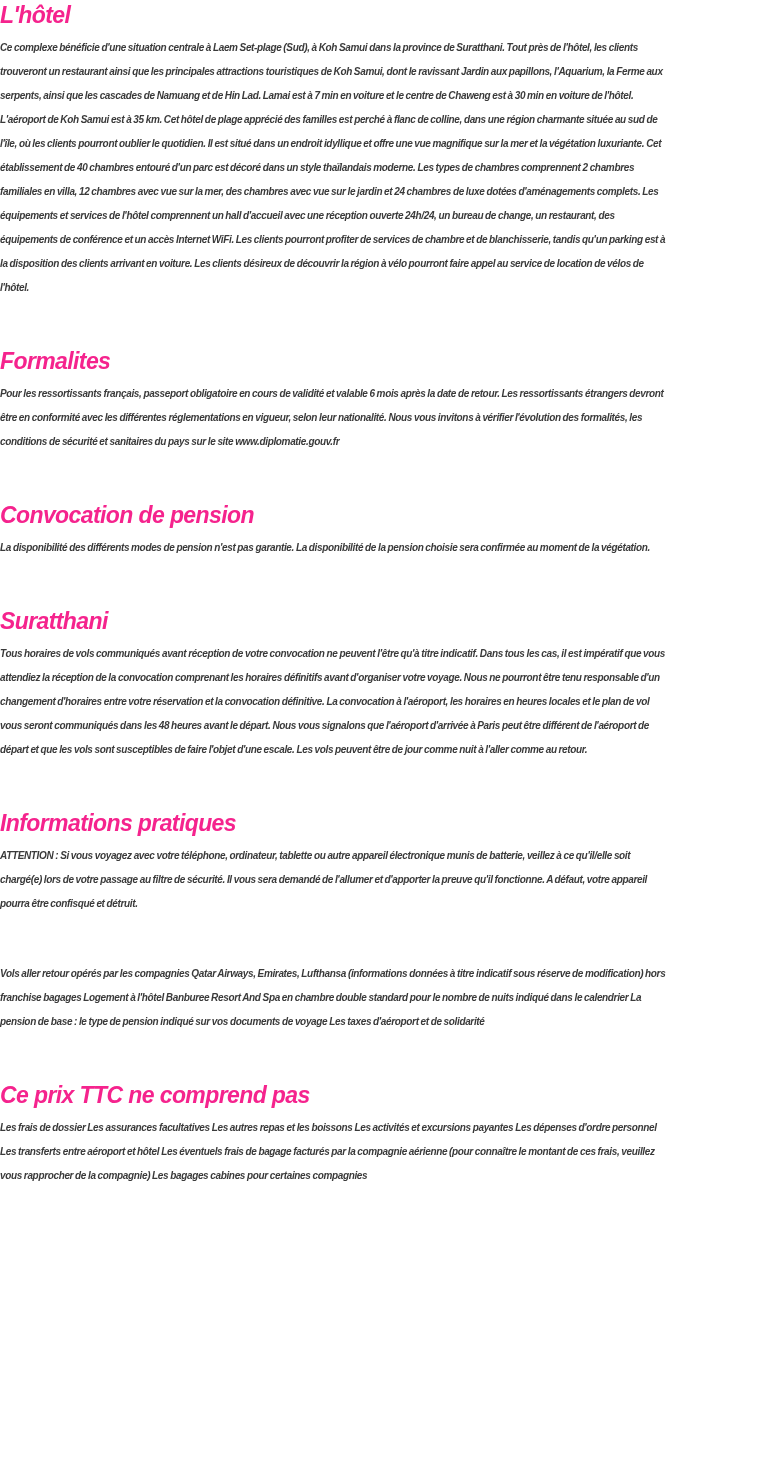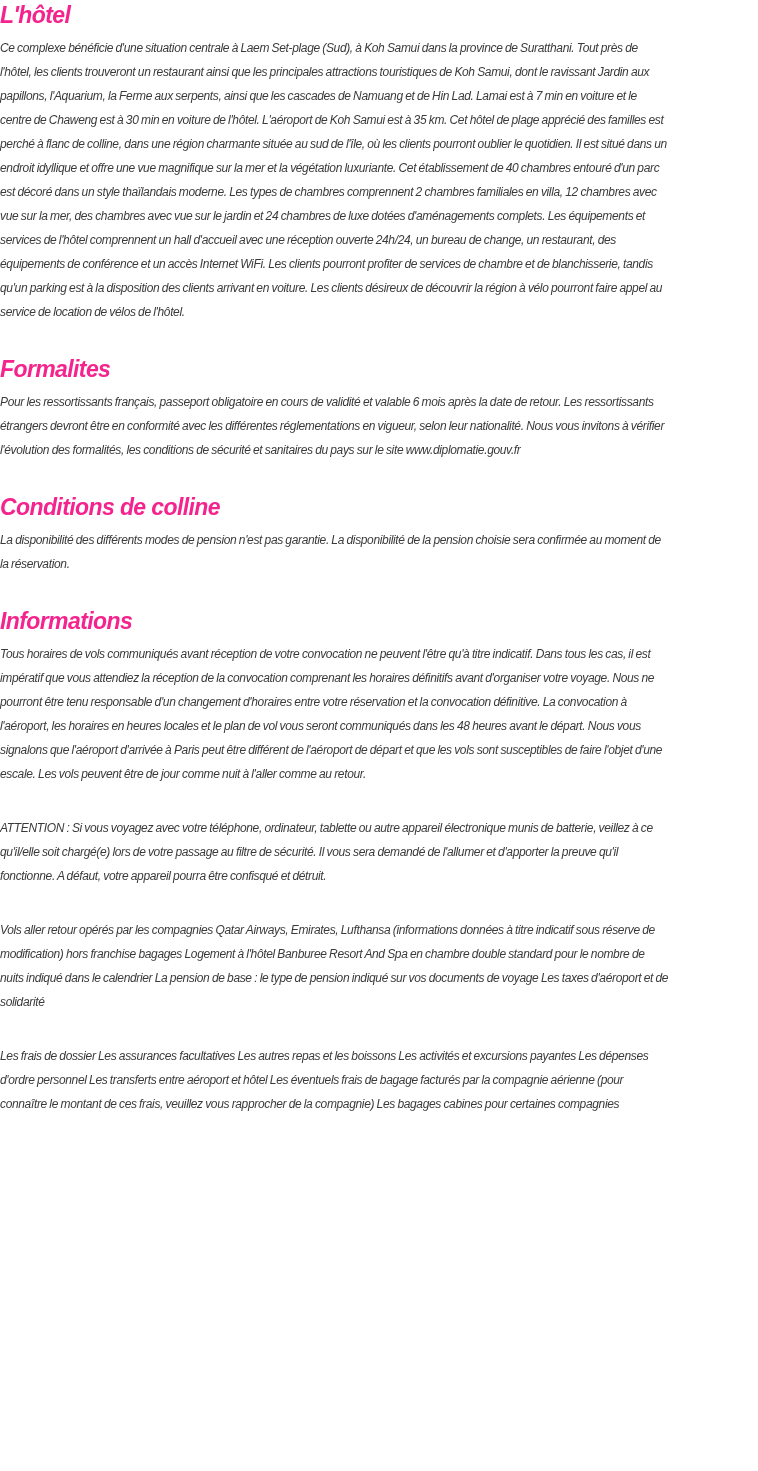--- a/index.html
+++ b/index.html
@@ -29,63 +29,66 @@
       font-weight: bold;
       font-size: 23px;
       line-height: 30px;
       color: #f5238d;
       letter-spacing: -0.6px;
     }
     .section p {
       margin: 6px 0 0 0;
       font-family: "Liberation Sans", "DejaVu Sans", sans-serif;
       font-style: italic;
-      font-size: 12px;
+      font-size: 10px;
       line-height: 24px;
       color: #3a3a3a;
       letter-spacing: -0.35px;
       word-spacing: -0.5px;
+      font-weight: bold;
     }
     .section + .section {
-      margin-top: 30px;
+      margin-top: 46px;
     }
   </style>
 </head>
 <body>
 
 <div class="doc">
 
   <div class="section">
     <h2>L'hôtel</h2>
     <p>Ce complexe bénéficie d'une situation centrale à Laem Set-plage (Sud), à Koh Samui dans la province de Suratthani. Tout près de l'hôtel, les clients trouveront un restaurant ainsi que les principales attractions touristiques de Koh Samui, dont le ravissant Jardin aux papillons, l'Aquarium, la Ferme aux serpents, ainsi que les cascades de Namuang et de Hin Lad. Lamai est à 7 min en voiture et le centre de Chaweng est à 30 min en voiture de l'hôtel. L'aéroport de Koh Samui est à 35 km. Cet hôtel de plage apprécié des familles est perché à flanc de colline, dans une région charmante située au sud de l'île, où les clients pourront oublier le quotidien. Il est situé dans un endroit idyllique et offre une vue magnifique sur la mer et la végétation luxuriante. Cet établissement de 40 chambres entouré d'un parc est décoré dans un style thaïlandais moderne. Les types de chambres comprennent 2 chambres familiales en villa, 12 chambres avec vue sur la mer, des chambres avec vue sur le jardin et 24 chambres de luxe dotées d'aménagements complets. Les équipements et services de l'hôtel comprennent un hall d'accueil avec une réception ouverte 24h/24, un bureau de change, un restaurant, des équipements de conférence et un accès Internet WiFi. Les clients pourront profiter de services de chambre et de blanchisserie, tandis qu'un parking est à la disposition des clients arrivant en voiture. Les clients désireux de découvrir la région à vélo pourront faire appel au service de location de vélos de l'hôtel.</p>
   </div>
 
   <div class="section">
     <h2>Formalites</h2>
     <p>Pour les ressortissants français, passeport obligatoire en cours de validité et valable 6 mois après la date de retour. Les ressortissants étrangers devront être en conformité avec les différentes réglementations en vigueur, selon leur nationalité. Nous vous invitons à vérifier l'évolution des formalités, les conditions de sécurité et sanitaires du pays sur le site www.diplomatie.gouv.fr</p>
   </div>
 
   <div class="section">
-    <h2>Conditions de colline</h2>
-    <p>La disponibilité des différents modes de pension n'est pas garantie. La disponibilité de la pension choisie sera confirmée au moment de la réservation.</p>
+    <h2>Convocation de pension</h2>
+    <p>La disponibilité des différents modes de pension n'est pas garantie. La disponibilité de la pension choisie sera confirmée au moment de la végétation.</p>
   </div>
 
   <div class="section">
   </div>
 
   <div class="section">
-    <h2>Informations</h2>
+    <h2>Suratthani</h2>
     <p>Tous horaires de vols communiqués avant réception de votre convocation ne peuvent l'être qu'à titre indicatif. Dans tous les cas, il est impératif que vous attendiez la réception de la convocation comprenant les horaires définitifs avant d'organiser votre voyage. Nous ne pourront être tenu responsable d'un changement d'horaires entre votre réservation et la convocation définitive. La convocation à l'aéroport, les horaires en heures locales et le plan de vol vous seront communiqués dans les 48 heures avant le départ. Nous vous signalons que l'aéroport d'arrivée à Paris peut être différent de l'aéroport de départ et que les vols sont susceptibles de faire l'objet d'une escale. Les vols peuvent être de jour comme nuit à l'aller comme au retour.</p>
   </div>
 
   <div class="section">
+    <h2>Informations pratiques</h2>
     <p>ATTENTION : Si vous voyagez avec votre téléphone, ordinateur, tablette ou autre appareil électronique munis de batterie, veillez à ce qu'il/elle soit chargé(e) lors de votre passage au filtre de sécurité. Il vous sera demandé de l'allumer et d'apporter la preuve qu'il fonctionne. A défaut, votre appareil pourra être confisqué et détruit.</p>
   </div>
 
   <div class="section">
     <p>Vols aller retour opérés par les compagnies Qatar Airways, Emirates, Lufthansa (informations données à titre indicatif sous réserve de modification) hors franchise bagages Logement à l'hôtel Banburee Resort And Spa en chambre double standard pour le nombre de nuits indiqué dans le calendrier La pension de base : le type de pension indiqué sur vos documents de voyage Les taxes d'aéroport et de solidarité</p>
   </div>
 
   <div class="section">
+    <h2>Ce prix TTC ne comprend pas</h2>
     <p>Les frais de dossier Les assurances facultatives Les autres repas et les boissons Les activités et excursions payantes Les dépenses d'ordre personnel Les transferts entre aéroport et hôtel Les éventuels frais de bagage facturés par la compagnie aérienne (pour connaître le montant de ces frais, veuillez vous rapprocher de la compagnie) Les bagages cabines pour certaines compagnies</p>
   </div>
 
 </div>
 
 </body></html>

